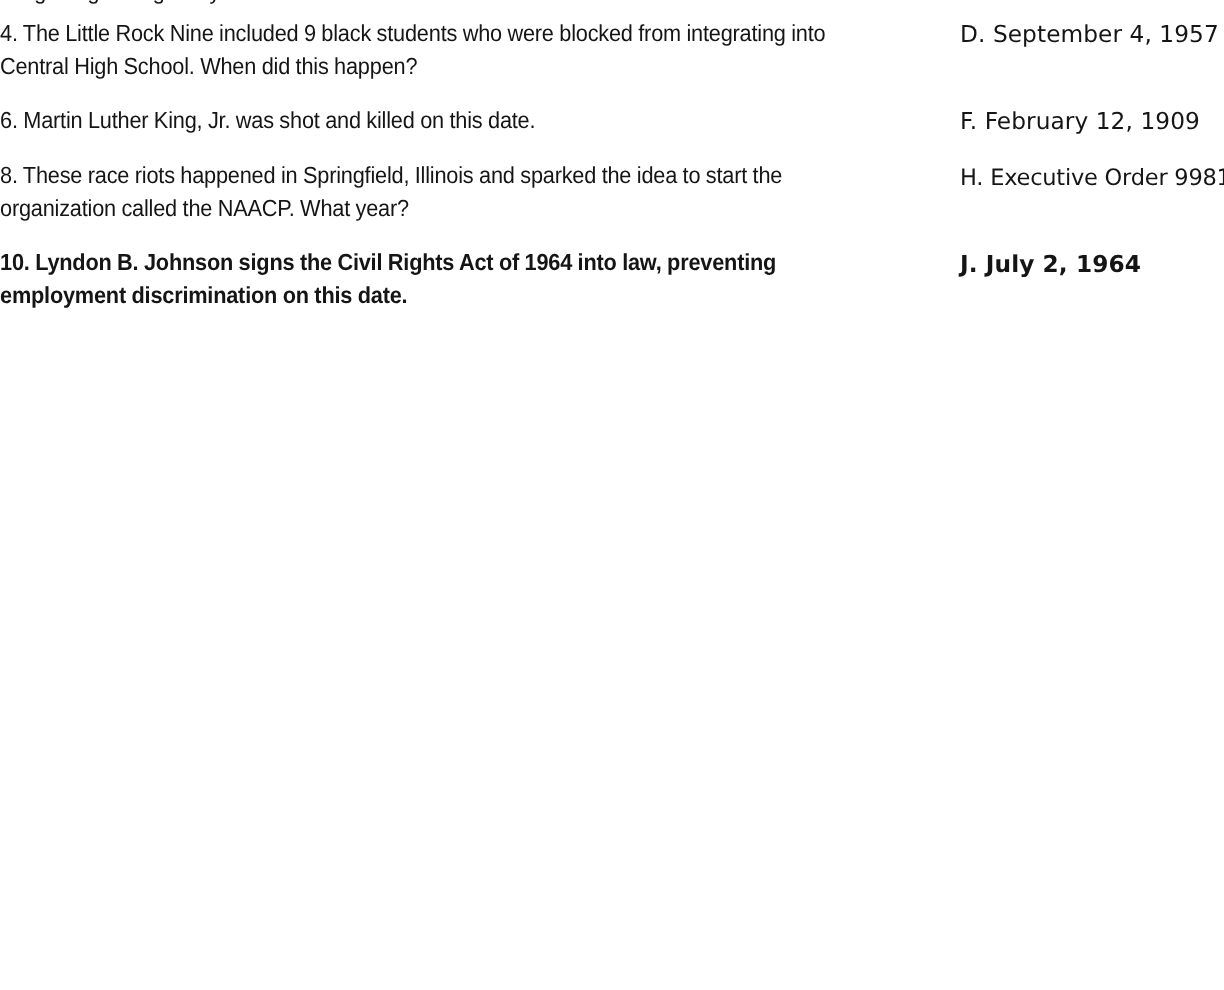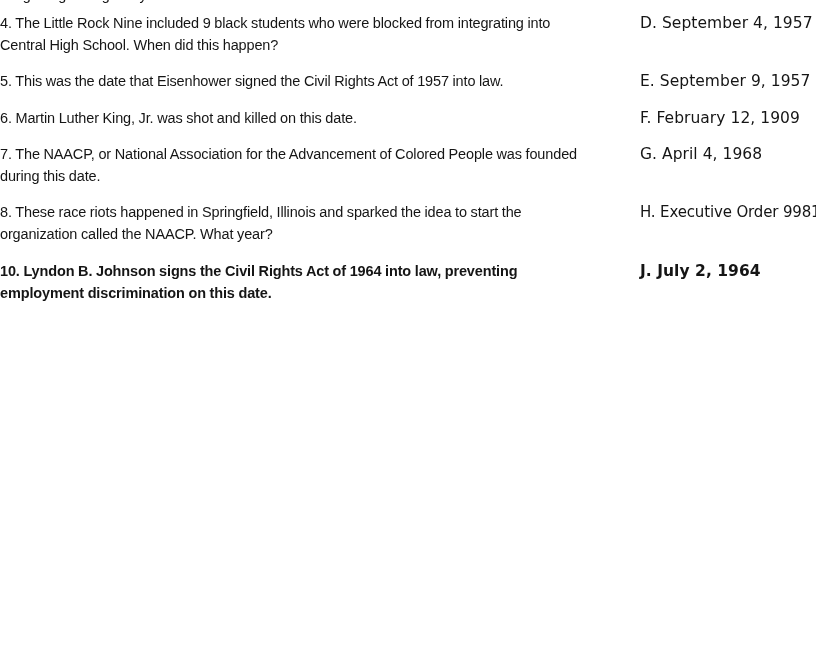--- a/index.html
+++ b/index.html
@@ -105,34 +105,26 @@
     <span class="clipped-text">integrating during this year?</span>
   </div>
 
   <div class="quiz">
 
     <div class="qa-row">
       <div class="question">4. The Little Rock Nine included 9 black students who were blocked from integrating into Central High School. When did this happen?</div>
       <div class="answer">D. September 4, 1957</div>
     </div>
 
-    <div class="qa-row">
-      <div class="question">5. This was the date that Eisenhower signed the Civil Rights Act of 1957 into law.</div>
-      <div class="answer">E. September 9, 1957</div>
-    </div>
 
     <div class="qa-row">
       <div class="question">6. Martin Luther King, Jr. was shot and killed on this date.</div>
       <div class="answer">F. February 12, 1909</div>
     </div>
 
-    <div class="qa-row">
-      <div class="question">7. The NAACP, or National Association for the Advancement of Colored People was founded during this date.</div>
-      <div class="answer">G. April 4, 1968</div>
-    </div>
 
     <div class="qa-row">
       <div class="question">8. These race riots happened in Springfield, Illinois and sparked the idea to start the organization called the NAACP. What year?</div>
       <div class="answer narrow">H. Executive Order 9981</div>
     </div>
 
 
     <div class="qa-row">
       <div class="question">10. Lyndon B. Johnson signs the Civil Rights Act of 1964 into law, preventing employment discrimination on this date.</div>
       <div class="answer">J. July 2, 1964</div>

